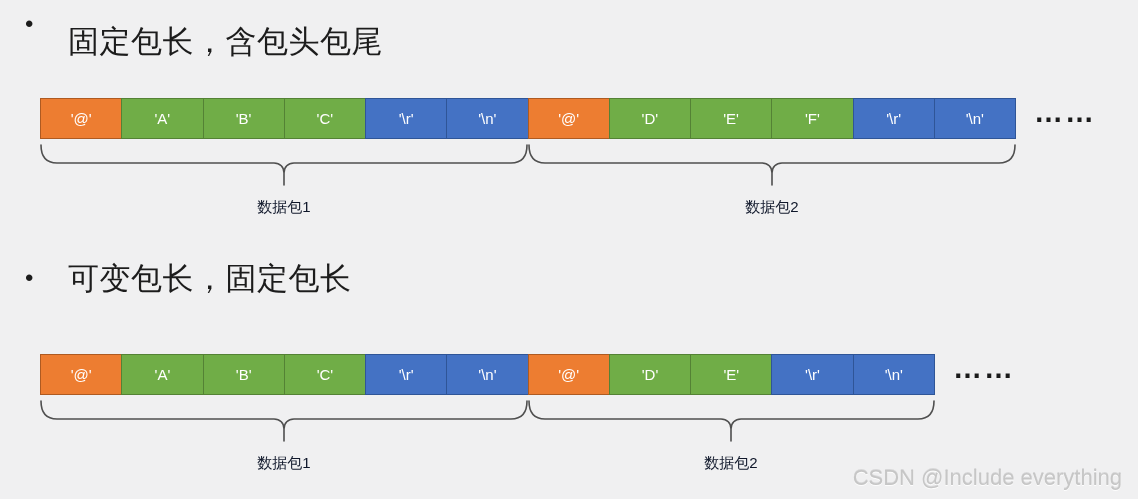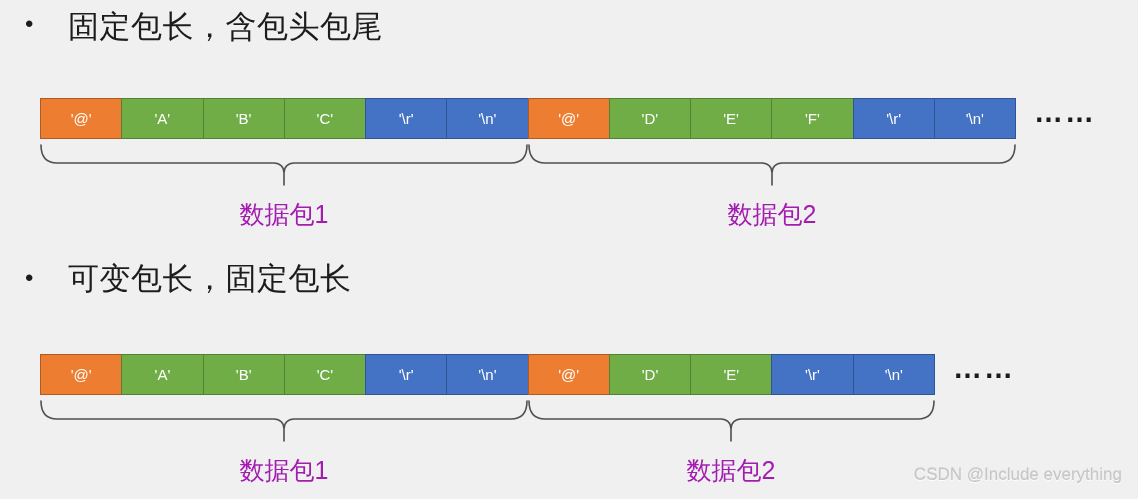--- a/index.html
+++ b/index.html
@@ -32,41 +32,41 @@
   .t-header  { background: var(--header);  border-color: var(--header_border);  }
   .t-payload { background: var(--payload); border-color: var(--payload_border); }
   .t-tail    { background: var(--tail);    border-color: var(--tail_border);    }
   .brace { position: absolute; overflow: visible; }
   .brace path {
     fill: none; stroke: var(--brace, #555); stroke-width: 1.6;
     stroke-linecap: round; stroke-linejoin: round;
   }
   .packet-label {
     position: absolute; transform: translateX(-50%);
-    font-size: 25px; color: #a21caf; white-space: nowrap;
+    font-size: 15px; color: #0f172a; white-space: nowrap;
   }
   .dots {
     position: absolute; font-size: 29px; font-weight: bold;
     color: #1a1a1a; line-height: 41px; letter-spacing: 2px; white-space: nowrap;
   }
   .watermark {
     position: absolute; right: 16px; top: 465px;
-    font-size: 17px; color: var(--watermark, #c6c6c6);
+    font-size: 22px; color: var(--watermark, #c6c6c6);
     text-shadow: 0 1px 0 rgba(255,255,255,0.85), 0 -1px 0 rgba(0,0,0,0.10);
     white-space: nowrap;
   }
 </style>
 </head>
 <body>
 
 <div id="canvas">
 
   <div>
     <span class="bullet" style="top:12px;">•</span>
-    <div class="section-title" style="top:8px;">固定包长，含包头包尾</div>
+    <div class="section-title" style="top:23px;">固定包长，含包头包尾</div>
 
     <div class="cell-row" style="left:40px; top:98px; width:976px;">
         <div class="cell t-header">'@'</div>
         <div class="cell t-payload">'A'</div>
         <div class="cell t-payload">'B'</div>
         <div class="cell t-payload">'C'</div>
         <div class="cell t-tail">'\r'</div>
         <div class="cell t-tail">'\n'</div>
         <div class="cell t-header">'@'</div>
         <div class="cell t-payload">'D'</div>

